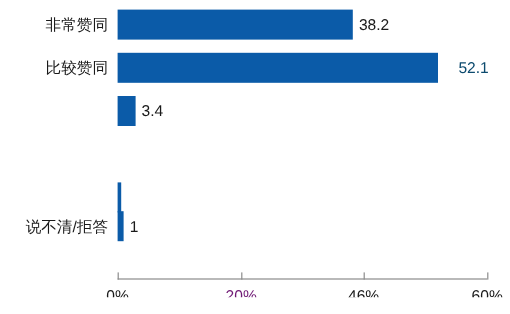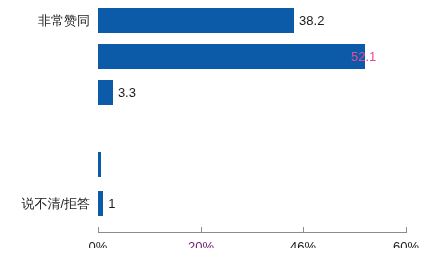--- a/index.html
+++ b/index.html
@@ -101,35 +101,36 @@
 
   <div class="rows">
 
     <div class="row" style="top:8px;">
       <span class="cat-label">非常赞同</span>
       <span class="bar" style="width: 196.093px; background: rgb(11, 91, 168);"></span>
       <span class="val-label" style="left: 299.093px; color: rgb(26, 26, 26);">38.2</span>
     </div>
 
     <div class="row" style="top:44px;">
+      <span class="cat-label">比较赞同</span>
       <span class="bar" style="width: 267.447px; background: rgb(11, 91, 168);"></span>
-      <span class="val-label" style="left: 351px; color: #ec4899;">52.1</span>
+      <span class="val-label" style="left: 382px; color: #0c4a6e;">52.1</span>
     </div>
 
     <div class="row" style="top:80px;">
       <span class="bar" style="width: 14.8867px; background: rgb(11, 91, 168);"></span>
-      <span class="val-label" style="left: 117.887px; color: rgb(26, 26, 26);">3.3</span>
+      <span class="val-label" style="left: 117.887px; color: rgb(26, 26, 26);">3.4</span>
     </div>
 
 
     <div class="row" style="top:152px;">
       <span class="bar" style="width: 3px; background: rgb(11, 91, 168);"></span>
     </div>
 
-    <div class="row" style="top:191px;">
+    <div class="row" style="top:176px;">
       <span class="cat-label">说不清/拒答</span>
       <span class="bar" style="width: 5.13333px; background: rgb(11, 91, 168);"></span>
       <span class="val-label" style="left: 108.133px; color: rgb(26, 26, 26);">1</span>
     </div>
 
   </div>
 
   <div class="axis">
     <div class="axis-line" style="background: rgb(140, 140, 140);"></div>
 

